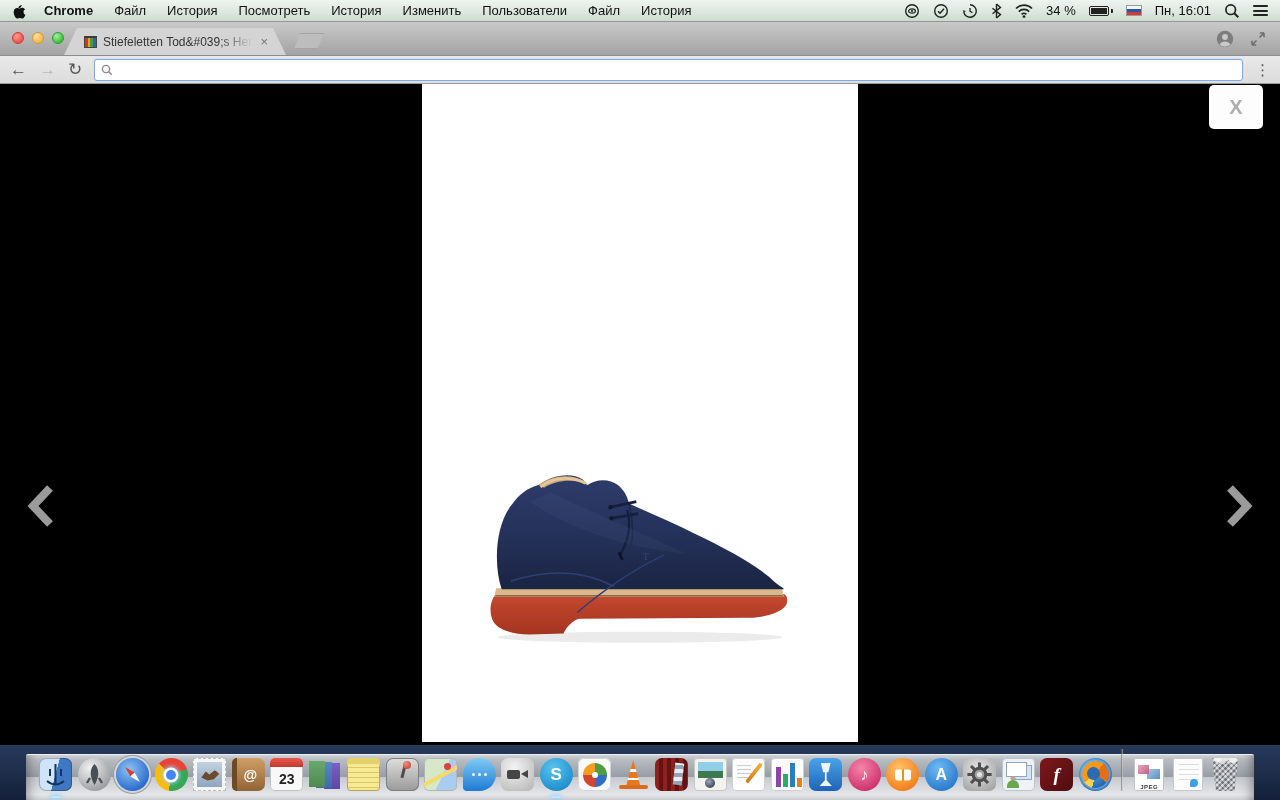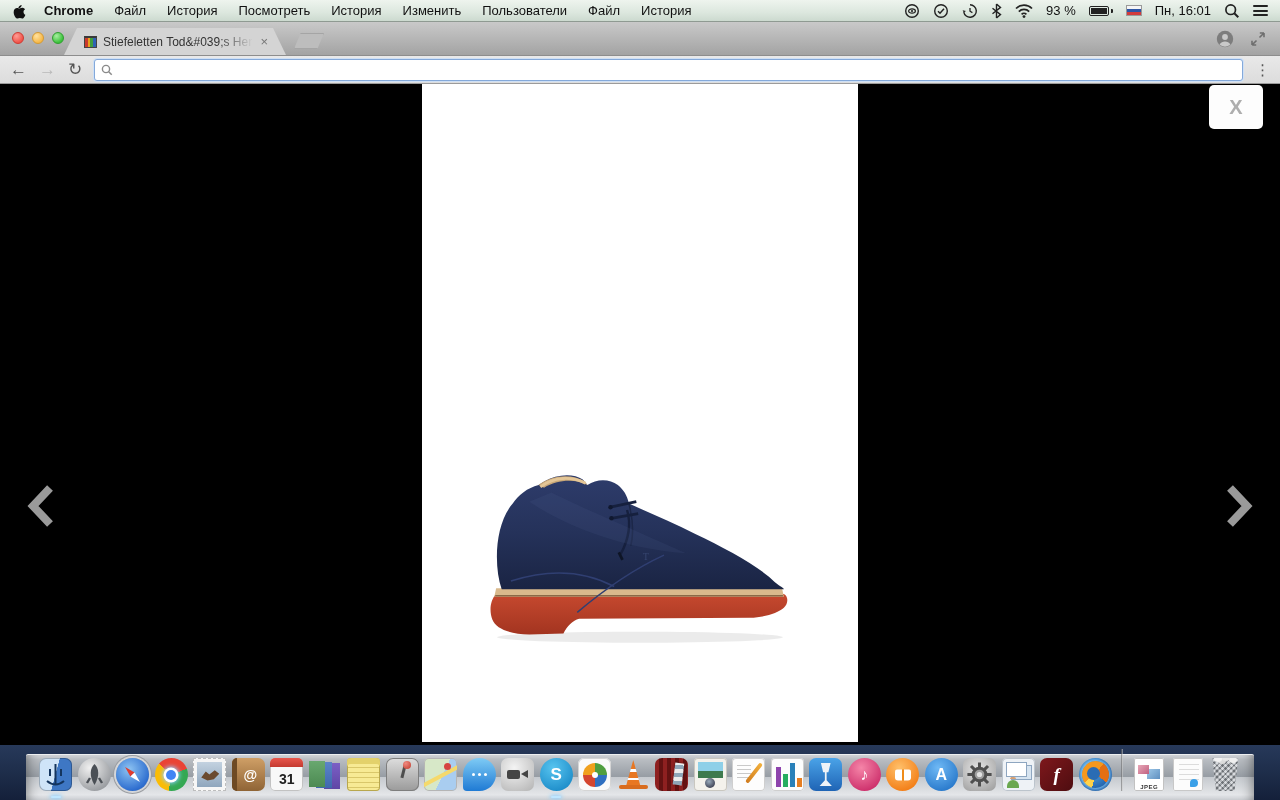--- a/index.html
+++ b/index.html
@@ -252,21 +252,21 @@
       </svg>
       <svg width="11" height="16" viewBox="0 0 11 16">
         <path d="M5.5 1v14 M5.5 1l4 3.4-8 6.4 M5.5 15l4-3.4-8-6.4" fill="none" stroke="#222" stroke-width="1.4"></path>
       </svg>
       <svg width="18" height="14" viewBox="0 0 18 14">
         <path d="M1 4.5a11.3 11.3 0 0 1 16 0" fill="none" stroke="#222" stroke-width="1.7"></path>
         <path d="M3.8 7.6a7.3 7.3 0 0 1 10.4 0" fill="none" stroke="#222" stroke-width="1.7"></path>
         <path d="M6.6 10.4a3.4 3.4 0 0 1 4.8 0" fill="none" stroke="#222" stroke-width="1.7"></path>
         <circle cx="9" cy="12.6" r="1.4" fill="#222"></circle>
       </svg>
-      <span class="mclock">93 %</span>
+      <span class="mclock">34 %</span>
       <span class="batt">
         <span class="batt-body"></span>
         <span class="batt-tip"></span>
       </span>
       <span class="ruflag"></span>
       <span class="mclock">Пн, 16:01</span>
       <svg width="16" height="16" viewBox="0 0 16 16">
         <circle cx="6.7" cy="6.7" r="4.8" fill="none" stroke="#222" stroke-width="1.7"></circle>
         <path d="M10.3 10.3l4 4" stroke="#222" stroke-width="2"></path>
       </svg>
@@ -394,21 +394,21 @@
             <polygon points="16.5,27 19.5,16.5 13.5,16.5" fill="#fff"></polygon>
           </g>
         </svg>
       </div>
       <div class="di i-chrome running"></div>
       <div class="di i-mail"></div>
       <div class="di i-contacts">
         <span class="glyph">@</span>
       </div>
       <div class="di i-calendar">
-        <span class="glyph">31</span>
+        <span class="glyph">23</span>
       </div>
       <div class="di i-notebooks"></div>
       <div class="di i-notes"></div>
       <div class="di i-joystick"></div>
       <div class="di i-maps"></div>
       <div class="di i-messages"></div>
       <div class="di i-facetime"></div>
       <div class="di i-skype running">
         <span class="glyph">S</span>
       </div>

